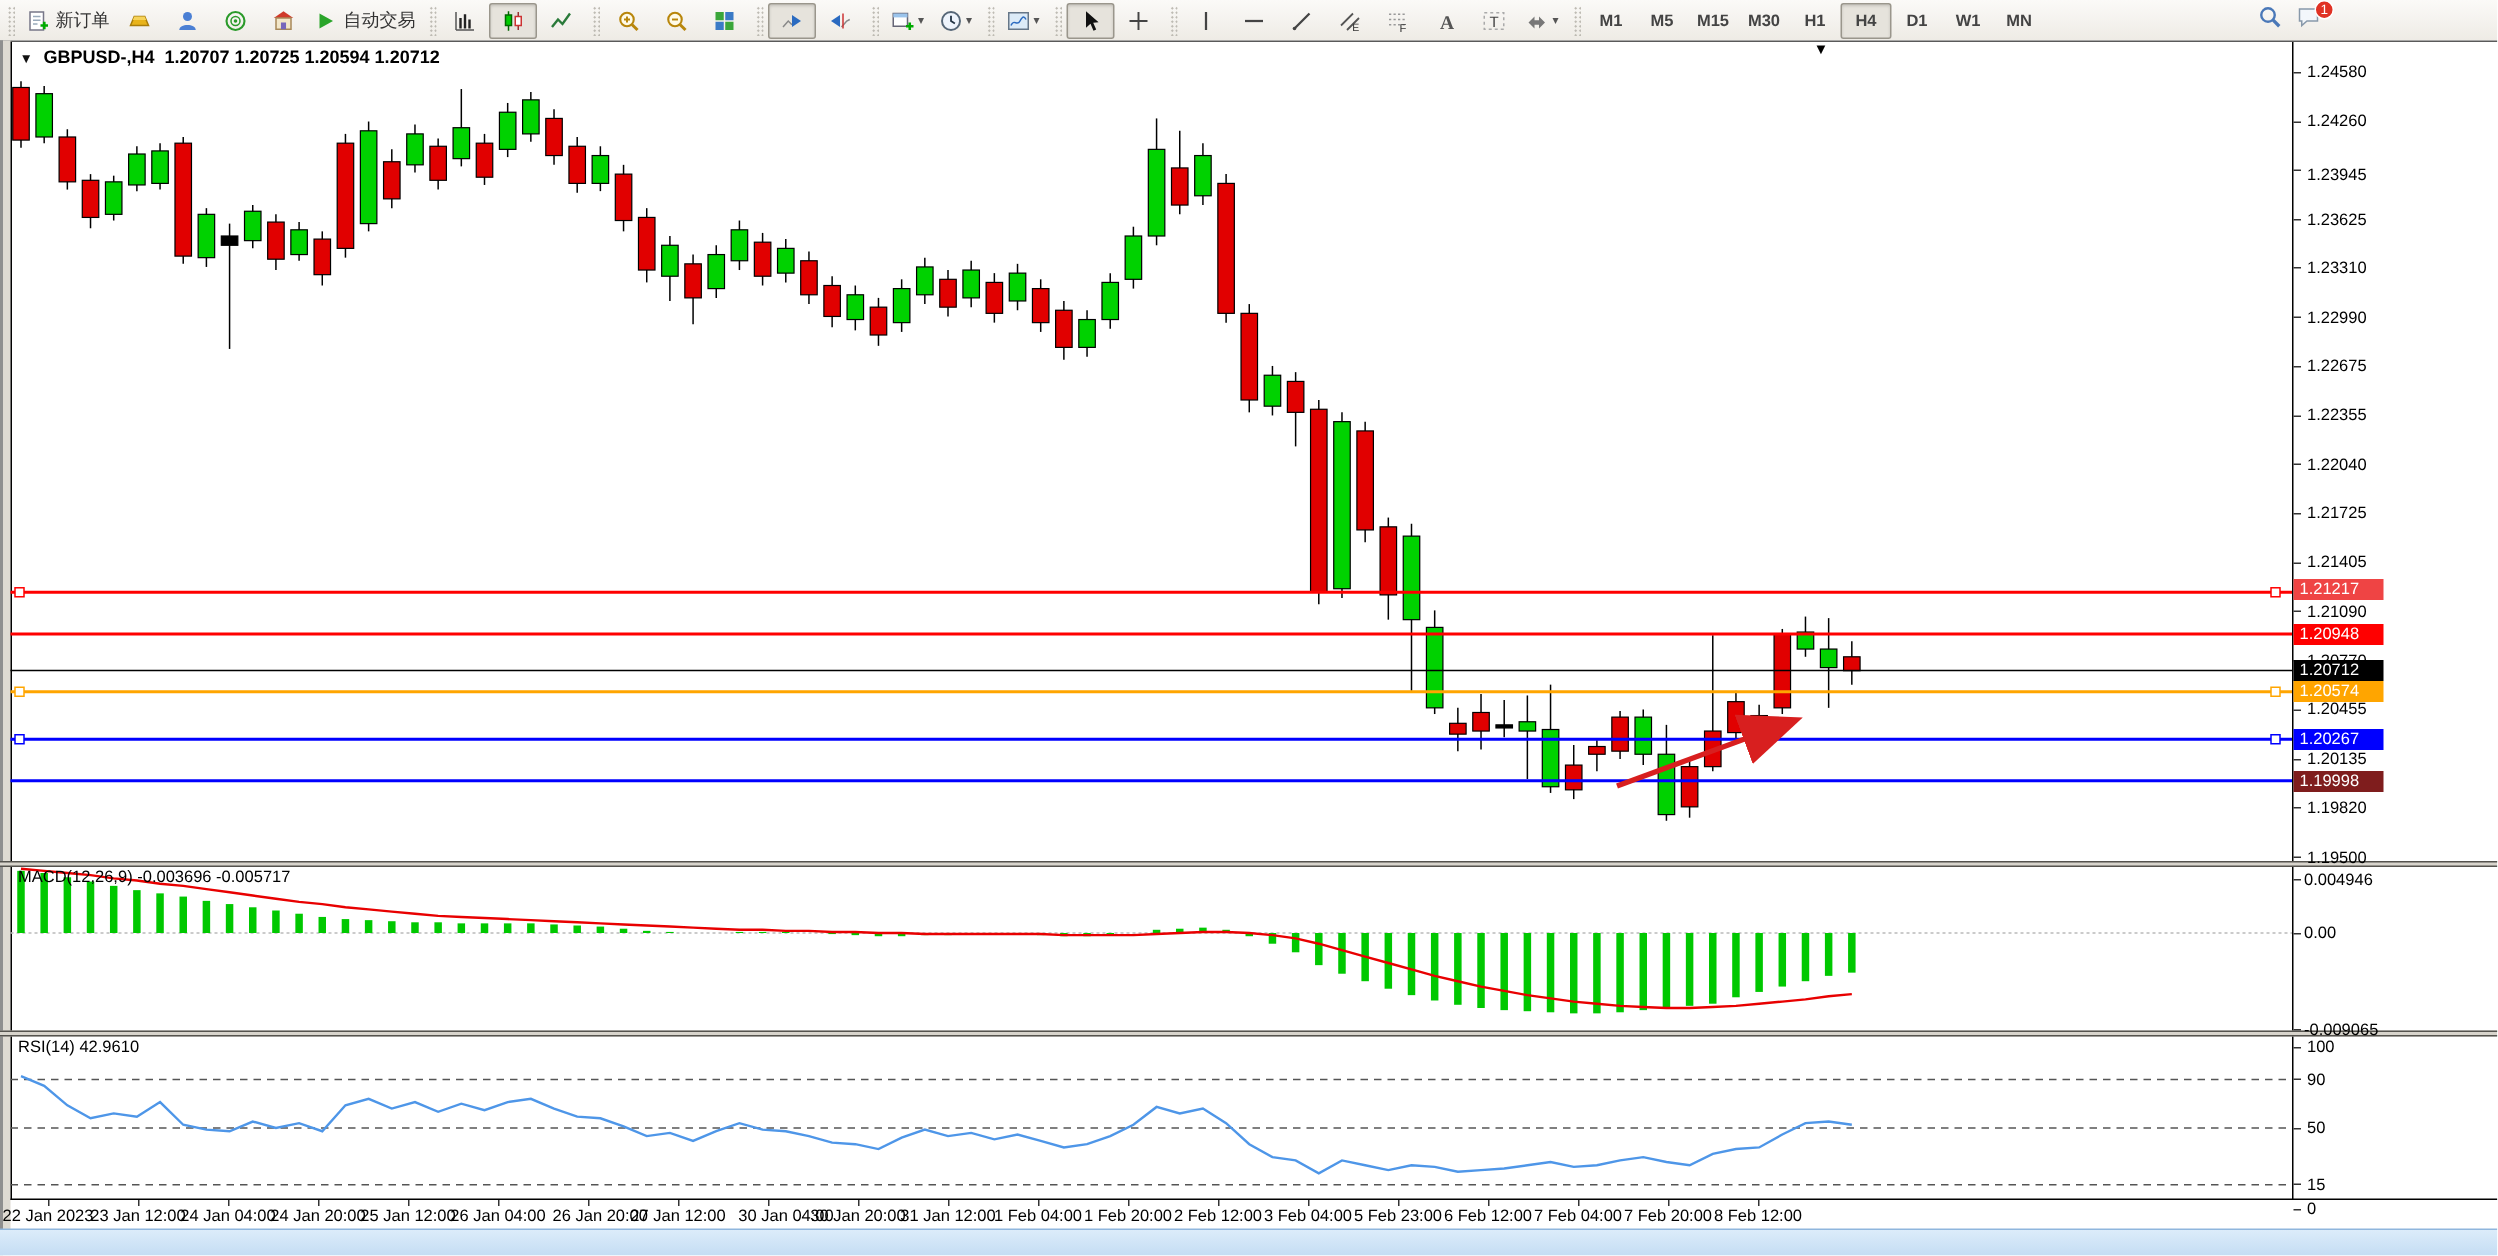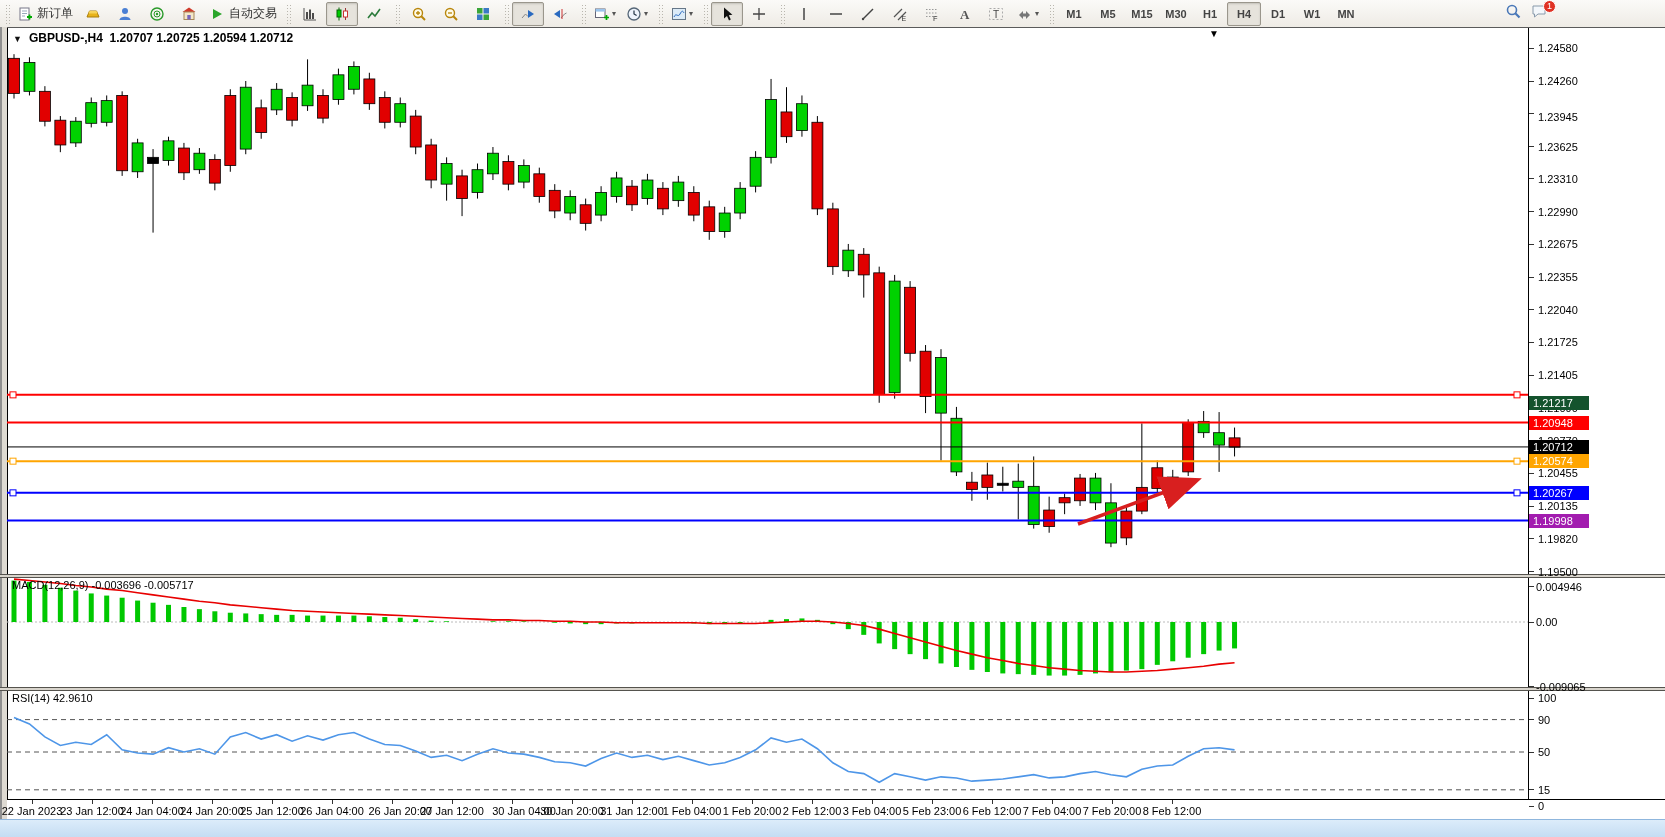--- a/index.html
+++ b/index.html
@@ -563,26 +563,26 @@
       <div class="ax-tick" style="left: 1529px; top: 440.455px;"></div>
       <div class="ax-lbl" style="left: 1538px; top: 434.955px;">1.20770</div>
       <div class="ax-tick" style="left: 1529px; top: 472.943px;"></div>
       <div class="ax-lbl" style="left: 1538px; top: 467.443px;">1.20455</div>
       <div class="ax-tick" style="left: 1529px; top: 505.946px;"></div>
       <div class="ax-lbl" style="left: 1538px; top: 500.446px;">1.20135</div>
       <div class="ax-tick" style="left: 1529px; top: 538.434px;"></div>
       <div class="ax-lbl" style="left: 1538px; top: 532.934px;">1.19820</div>
       <div class="ax-tick" style="left: 1529px; top: 571.437px;"></div>
       <div class="ax-lbl" style="left: 1538px; top: 565.937px;">1.19500</div>
-      <div class="badge" style="top: 396px; background: #14532d;">1.21217</div>
+      <div class="badge" style="top: 386px; background: #ef4444;">1.21217</div>
       <div class="badge" style="top: 415.597px; background: rgb(255, 0, 0);">1.20948</div>
       <div class="badge" style="top: 439.937px; background: rgb(0, 0, 0);">1.20712</div>
       <div class="badge" style="top: 454.17px; background: rgb(255, 165, 0);">1.20574</div>
       <div class="badge" style="top: 485.832px; background: rgb(0, 0, 255);">1.20267</div>
-      <div class="badge" style="top: 513.576px; background: #a21caf;">1.19998</div>
+      <div class="badge" style="top: 513.576px; background: #7f1d1d;">1.19998</div>
       <div class="ax-tick" style="left: 1529px; top: 586.171px;"></div>
       <div class="ax-lbl" style="left: 1536px; top: 580.671px;">0.004946</div>
       <div class="ax-tick" style="left: 1529px; top: 621.5px;"></div>
       <div class="ax-lbl" style="left: 1536px; top: 616px;">0.00</div>
       <div class="ax-tick" style="left: 1529px; top: 686.25px;"></div>
       <div class="ax-lbl" style="left: 1536px; top: 680.75px;">-0.009065</div>
       <div class="ax-tick" style="left: 1529px; top: 697.5px;"></div>
       <div class="ax-lbl" style="left: 1538px; top: 692px;">100</div>
       <div class="ax-tick" style="left: 1529px; top: 719.1px;"></div>
       <div class="ax-lbl" style="left: 1538px; top: 713.6px;">90</div>

